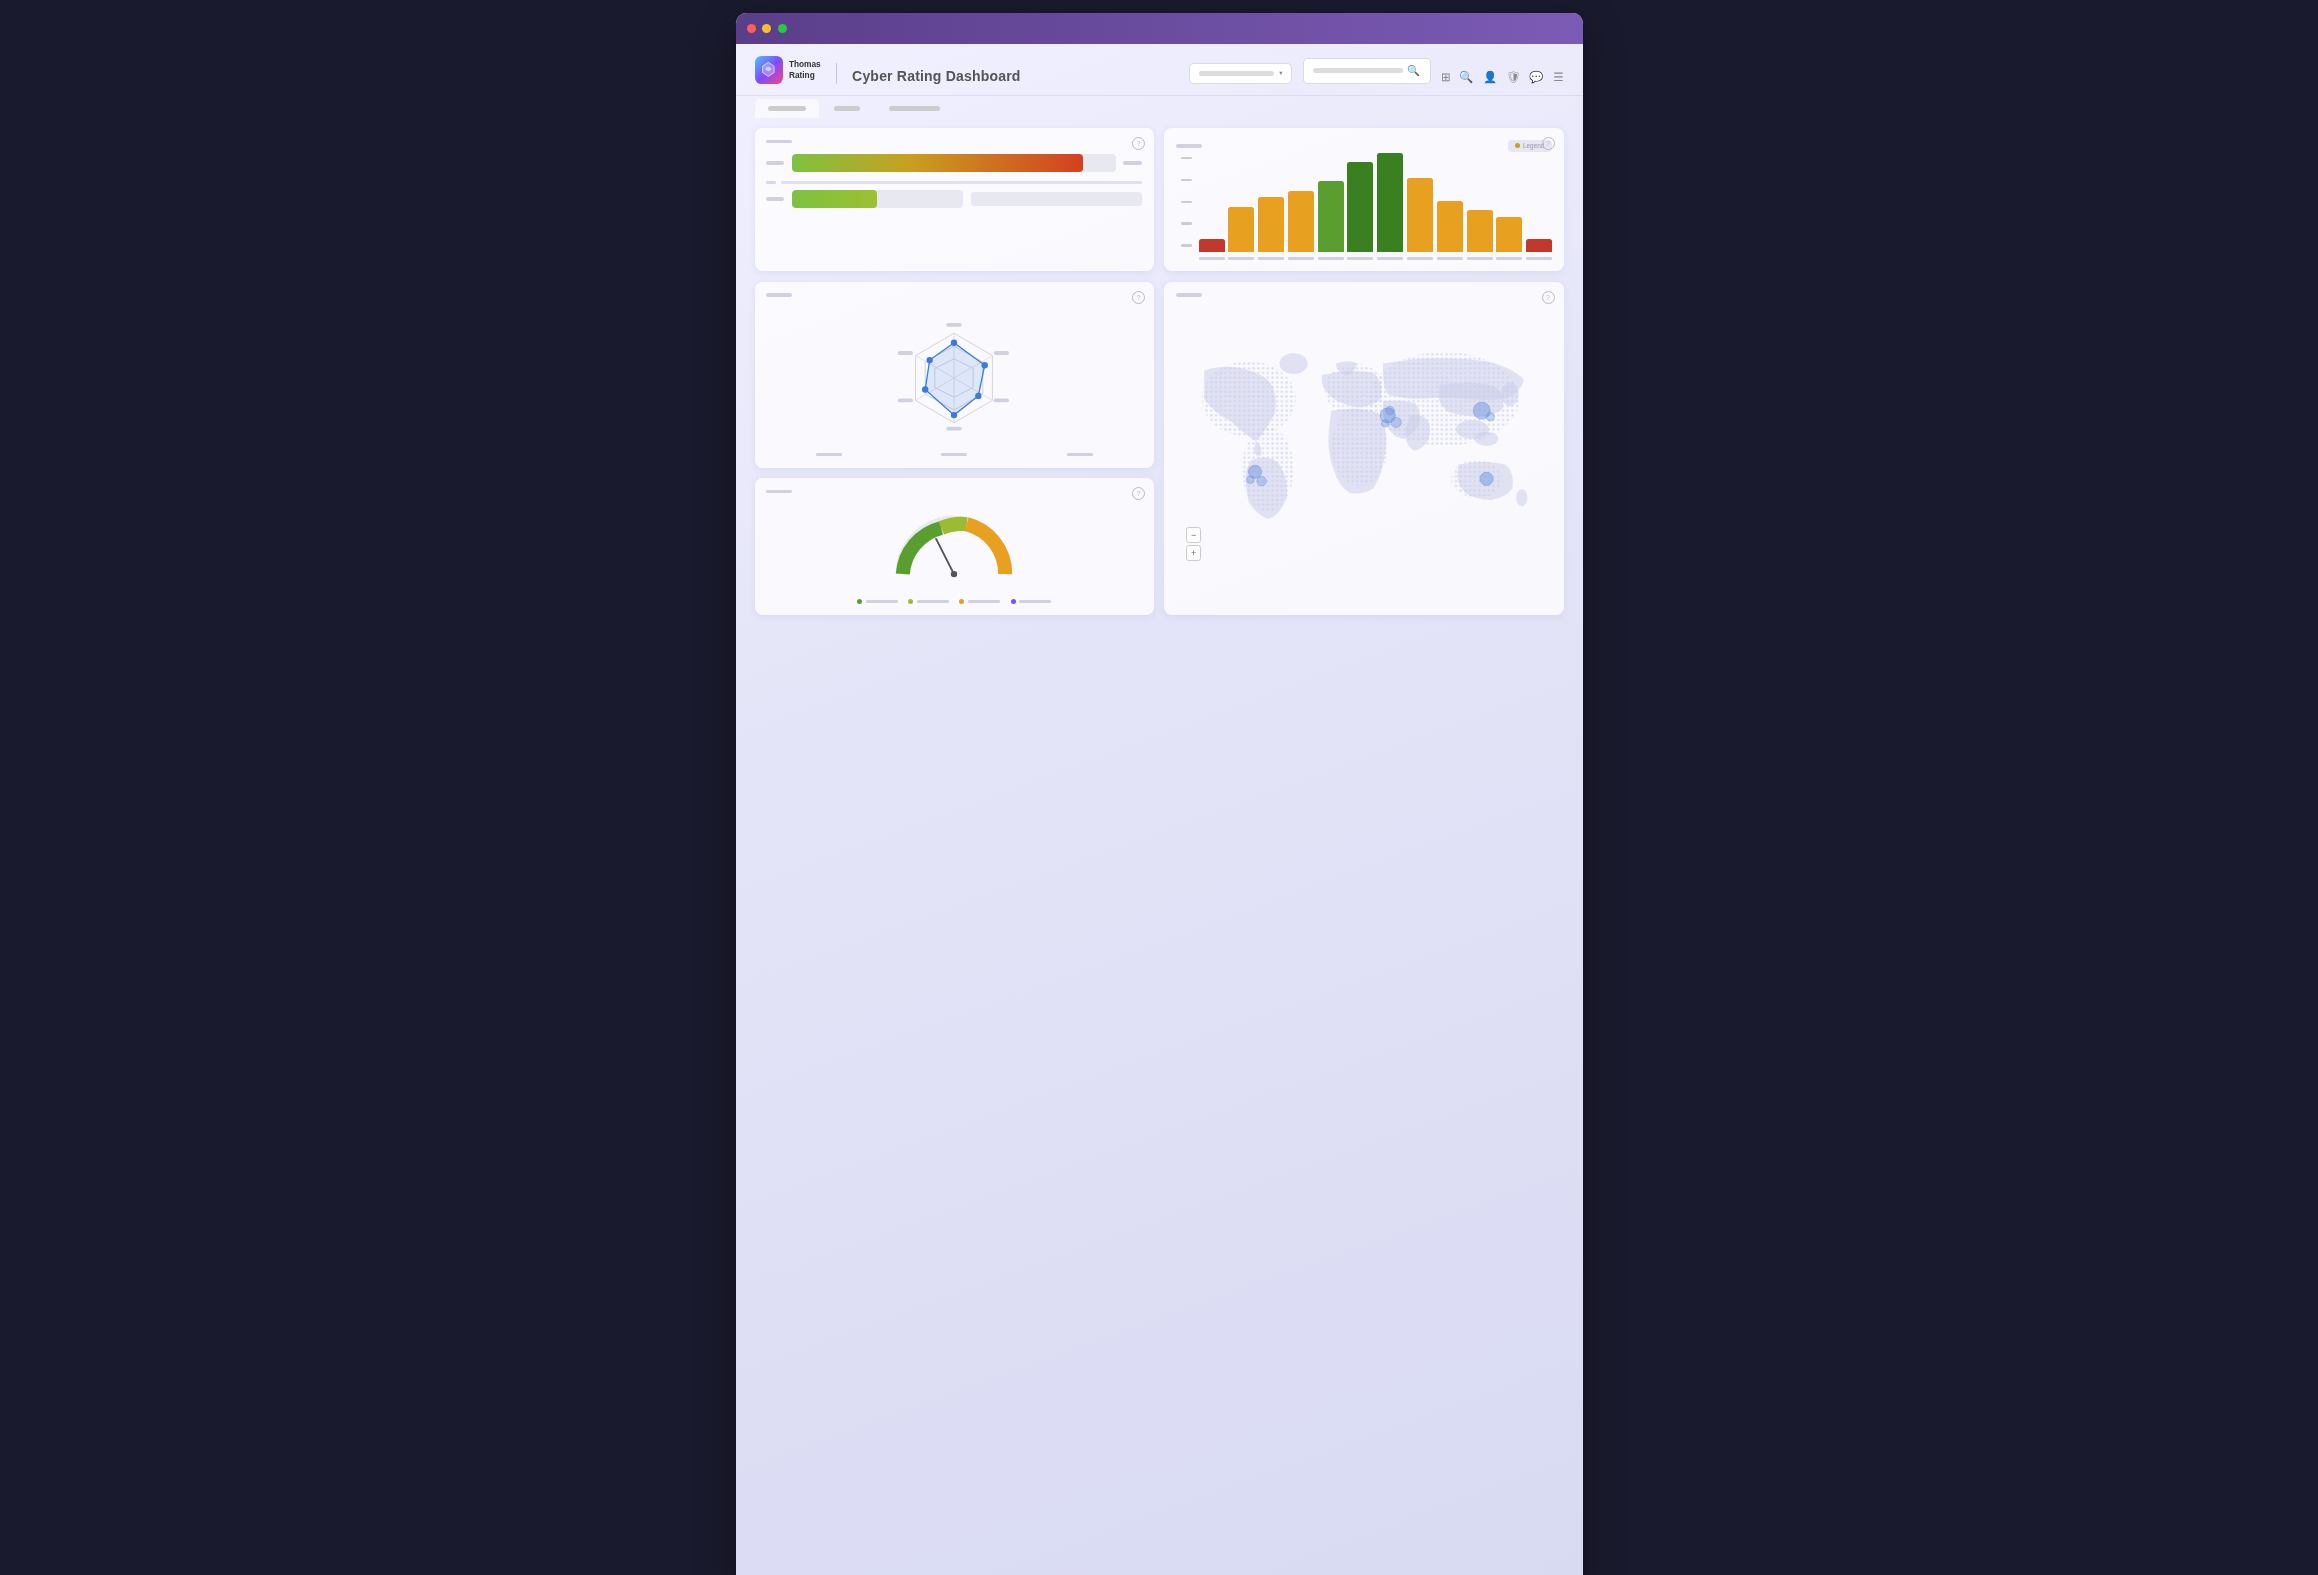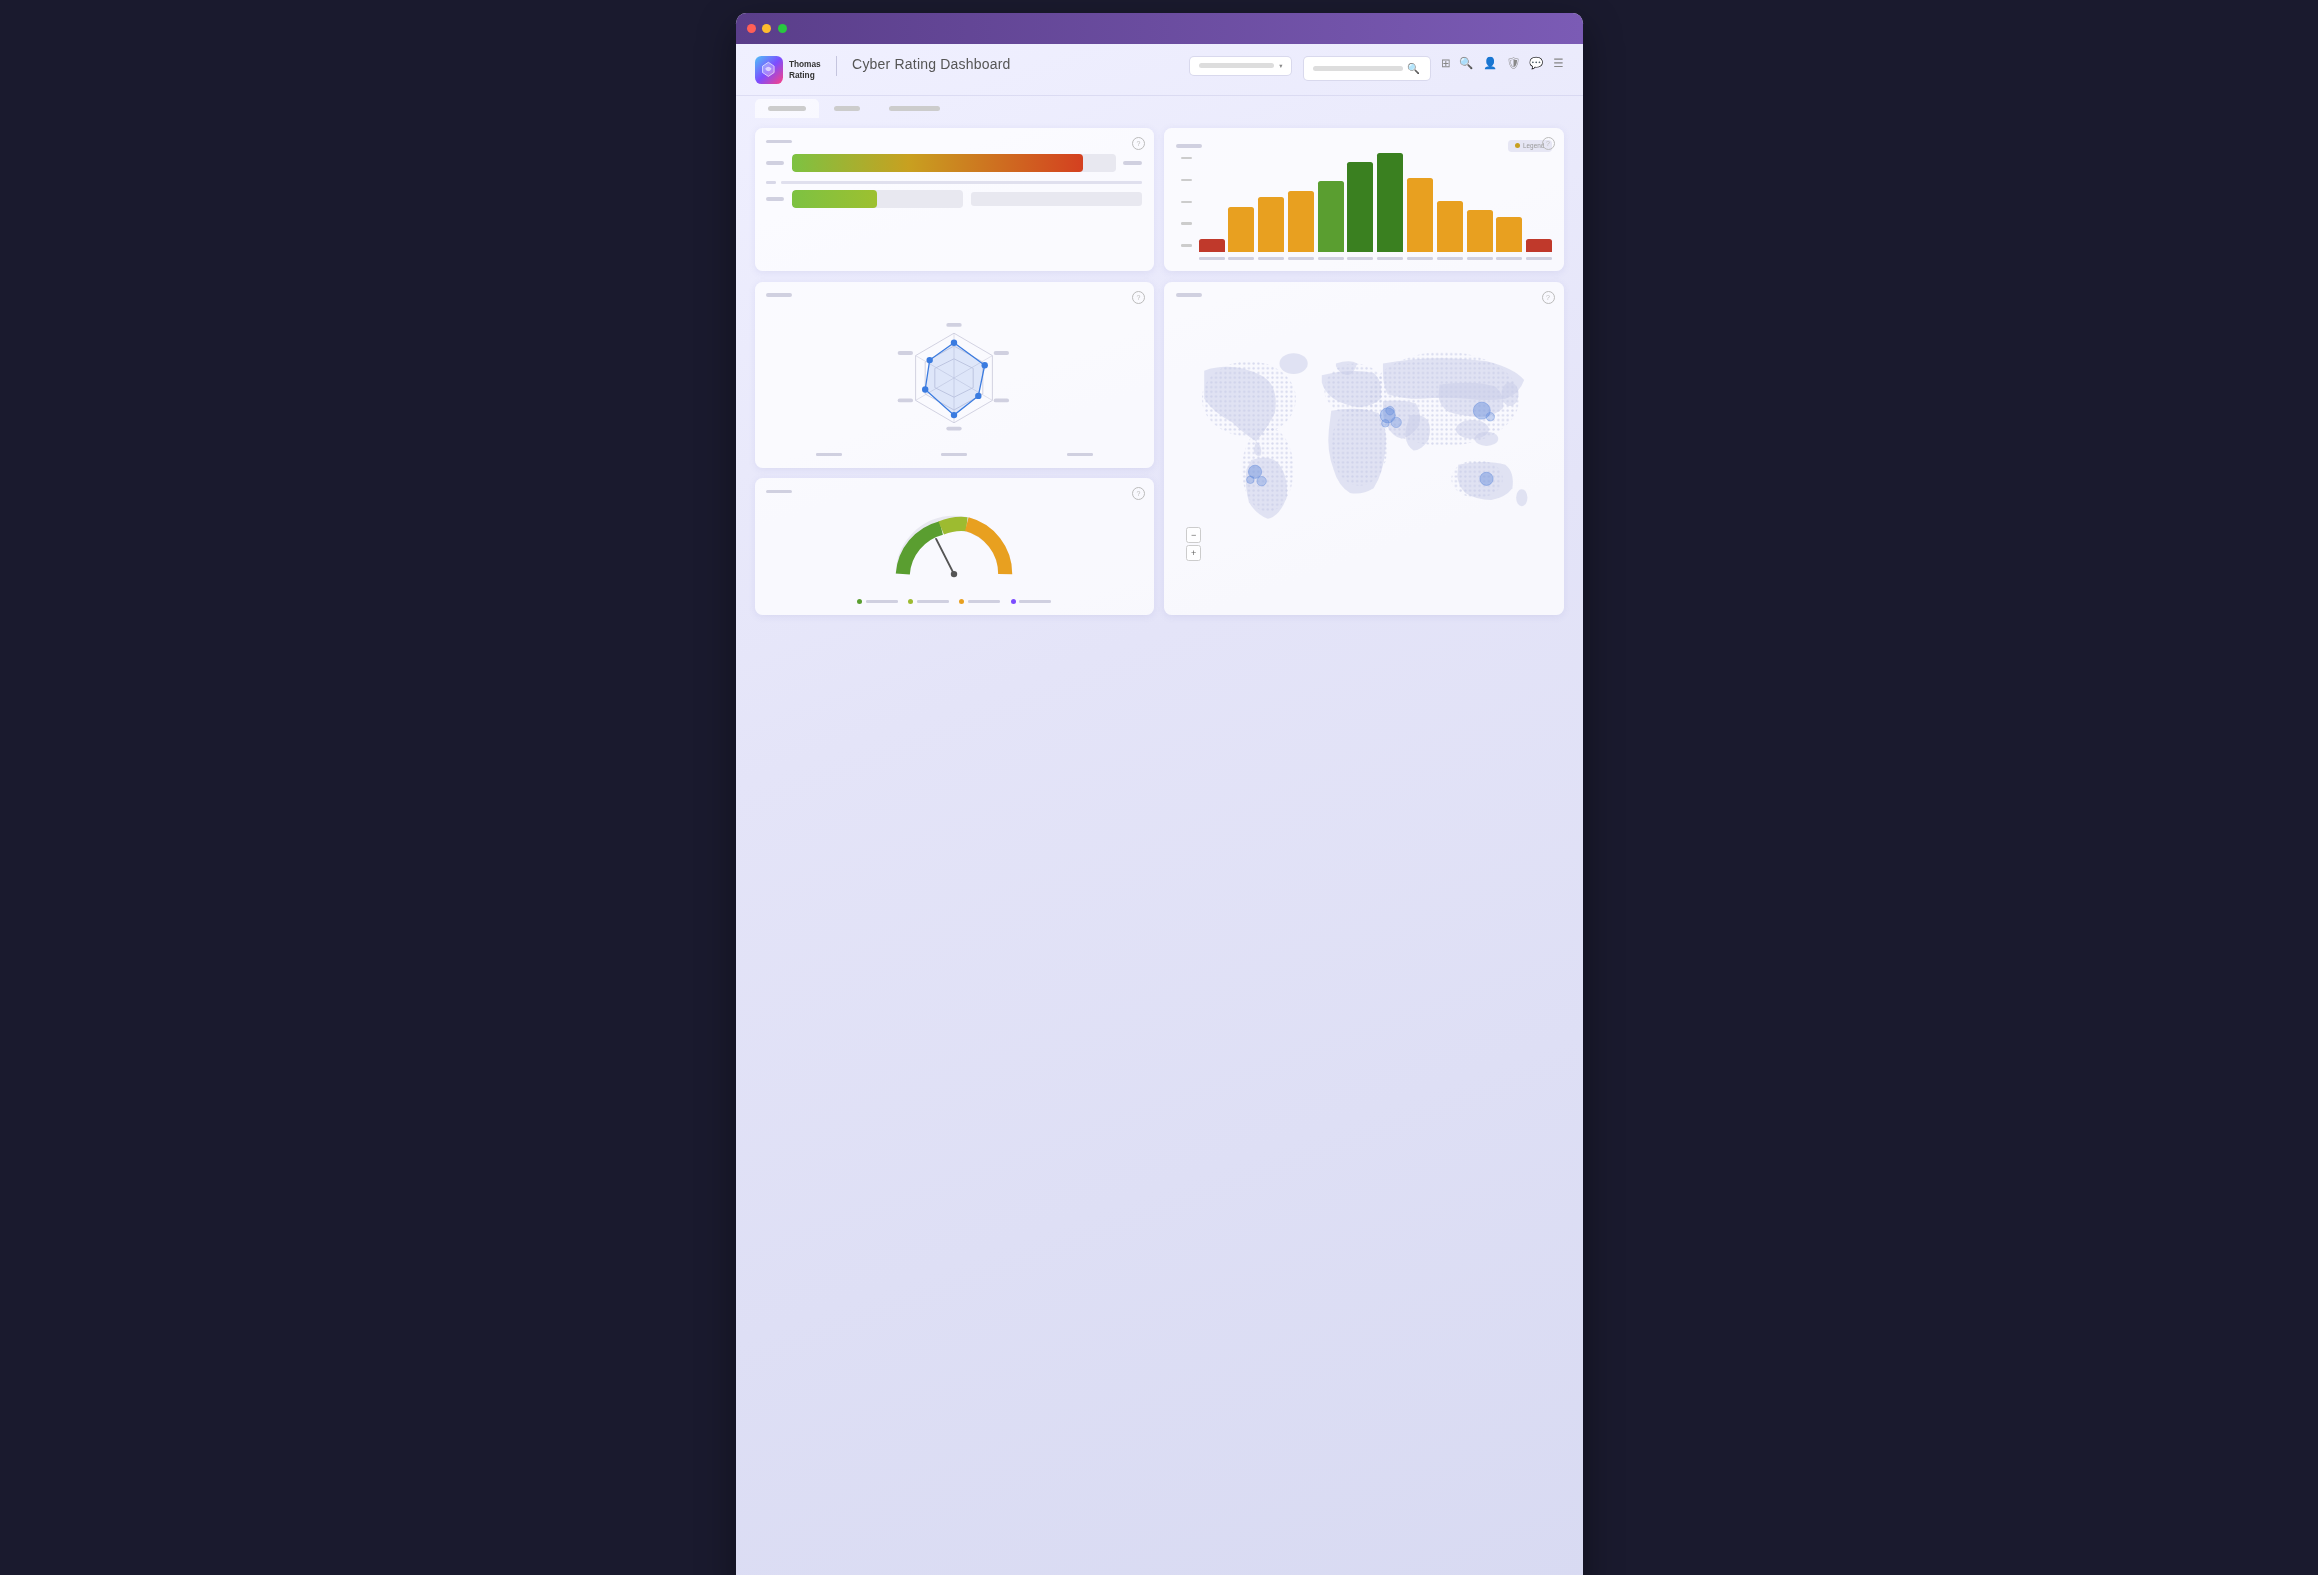--- a/index.html
+++ b/index.html
@@ -38,21 +38,21 @@
 
     .app-content {
       background: linear-gradient(160deg, #f0f0ff 0%, #e4e4f8 40%, #d8daf2 100%);
       min-height: calc(100vh - 31px);
       padding-bottom: 19px;
     }
 
     
     .app-header {
       display: flex;
-      align-items: flex-start;
+      align-items: flex-end;
       padding: 11.5px 19px;
       gap: 10.3px;
       border-bottom: 0.6px solid rgba(180,180,220,0.3);
     }
     .logo-area {
       display: flex;
       align-items: center;
       gap: 6.4px;
     }
     .logo-icon {
@@ -71,21 +71,21 @@
       line-height: 1.3;
     }
     .header-divider {
       width: 0.6px;
       height: 20.5px;
       background: rgba(100,100,150,0.3);
       margin: 0 5.1px;
     }
     .page-title {
       font-size: 14px;
-      font-weight: 400;
+      font-weight: 700;
       color: #555;
       letter-spacing: 0.2px;
     }
     .header-spacer { flex: 1; }
     .header-dropdown {
       background: white;
       border: 0.6px solid rgba(180,180,220,0.5);
       border-radius: 5.1px;
       padding: 5.1px 9px;
       display: flex;

